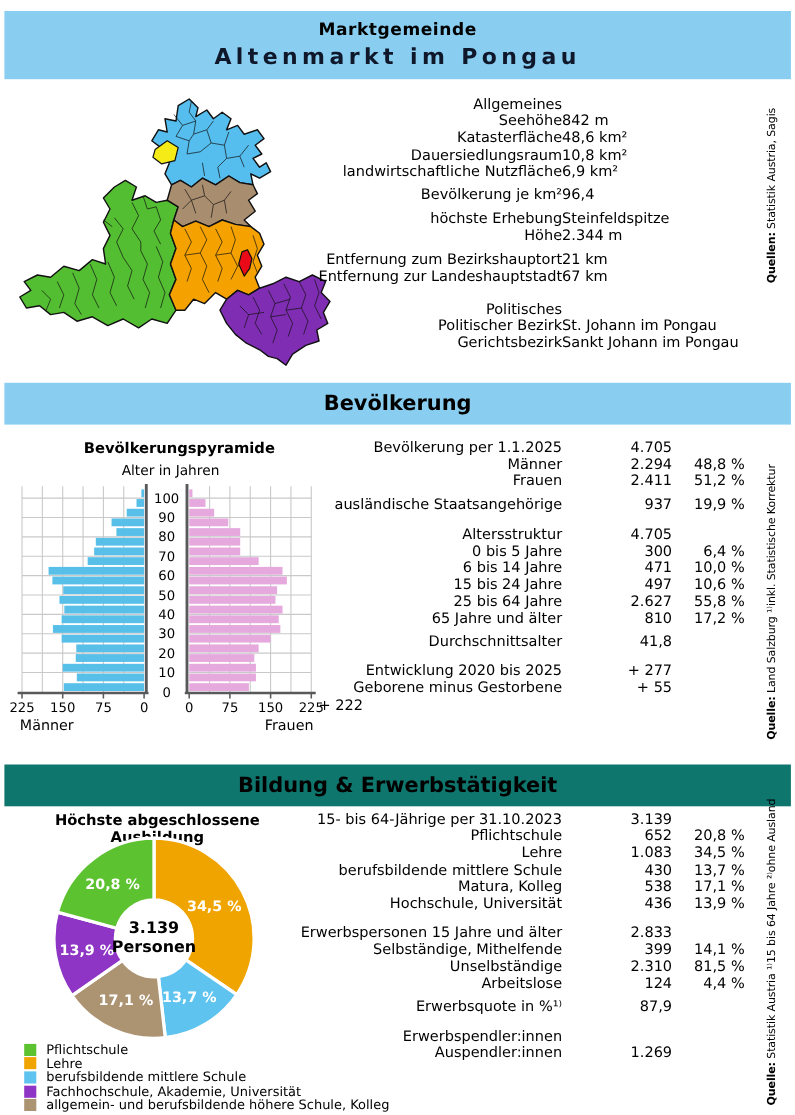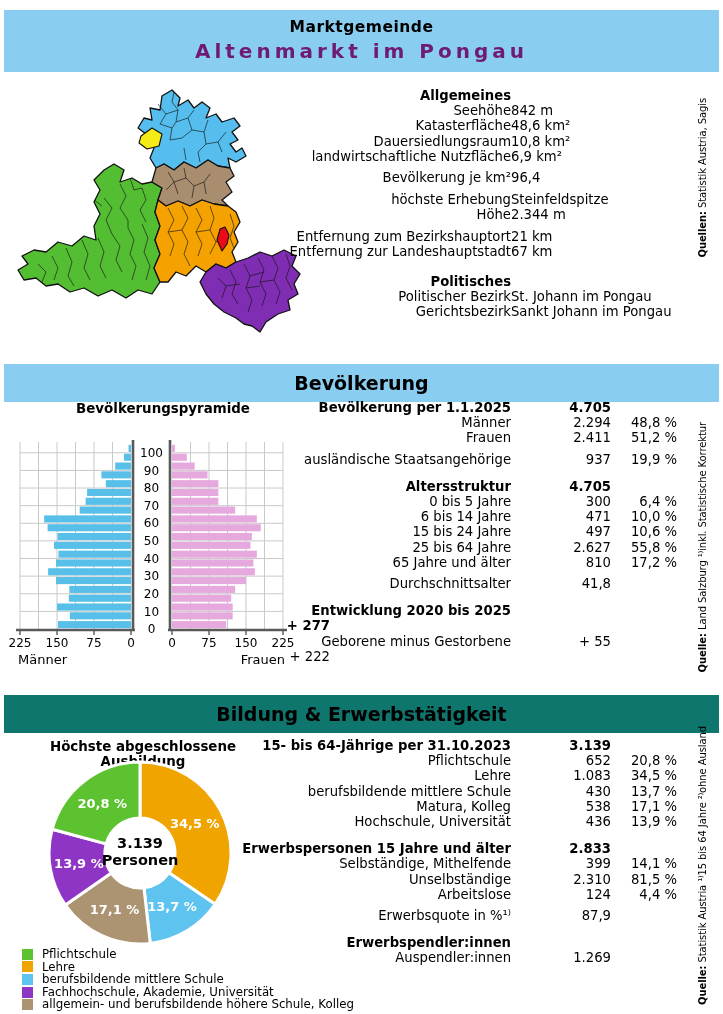--- a/index.html
+++ b/index.html
@@ -3,33 +3,33 @@
 <meta charset="utf-8">
 <style>
   html,body{margin:0;padding:0;background:#fff}
   .page{position:relative;width:723px;height:1014px;background:#fff;overflow:hidden;
         font-family:"DejaVu Sans","Liberation Sans",sans-serif;color:#000;}
   .band{position:absolute;left:4px;width:715px;text-align:center;}
   .band-header{top:10px;height:62px;}
   .h1{font-size:15.5px;font-weight:bold;padding-top:8px;letter-spacing:.5px;}
   .h2{font-size:20px;font-weight:bold;letter-spacing:4px;margin-top:3px;}
   .band-sec{height:38px;line-height:38px;font-size:19px;font-weight:bold;}
-  #band-bev{top:364px}
+  #band-bev{top:348px}
   #band-bil{top:695px}
 
   .stats{position:absolute;left:230px;width:447px;font-size:13.2px;line-height:15.2px;}
   #stats-allg{top:88px}
   #stats-bev{top:400px}
   #stats-bil{top:738px}
   .srow{display:flex}
   .srow .lbl{width:281px;text-align:right}
   .srow .val{width:100px;text-align:right}
   .srow .valwide{width:166px;text-align:left}
   .srow .pct{width:66px;text-align:right}
-  .bold{font-weight:bold}
+  .bold{font-weight:normal}
 
   .vsource{position:absolute;left:697px;writing-mode:vertical-rl;transform:rotate(180deg);
            font-size:10px;white-space:nowrap;letter-spacing:-.1px;}
   #src-allg{bottom:756px}
   #src-bev{bottom:342px}
   #src-bil{bottom:9px}
 
   .chart-title{position:absolute;font-weight:bold;font-size:13.4px;text-align:center;}
   #pyr-title{left:8px;width:310px;top:401px}
   #pyr-sub{left:0px;width:310px;top:420px;font-weight:normal;font-size:12.5px}
@@ -41,21 +41,21 @@
 
   svg text{font-family:"DejaVu Sans","Liberation Sans",sans-serif;}
 </style>
 </head>
 <body>
 
 <div class="page">
 
   <div class="band band-header" style="background: rgb(137, 206, 240);">
     <div class="h1">Marktgemeinde</div>
-    <div class="h2" id="muni-name" style="color: #701a75;">Altenmarkt im Pongau</div>
+    <div class="h2" id="muni-name" style="color: #0f172a;">Altenmarkt im Pongau</div>
   </div>
 
   <svg id="map-svg" style="position:absolute;left:8px;top:88px" width="350" height="250" viewBox="0 0 350 250">
     <g stroke="#111" stroke-width="1.3" stroke-linejoin="round">
       <path d="M138,46 L130,40 L136,30 L144,32 L142,20 L152,22 L154,8 L164,2 L172,10 L170,18 L180,12 L186,20 L194,14 L202,20 L198,30 L208,26 L214,34 L226,30 L232,38 L224,44 L230,52 L222,56 L228,64 L234,60 L238,68 L228,74 L220,70 L222,80 L210,78 L200,72 L188,80 L176,74 L166,82 L156,76 L148,80 L142,70 L146,60 L136,56 Z" fill="#55BEEE"></path>
       <path d="M96,82 L106,76 L116,82 L112,94 L124,90 L134,96 L144,94 L154,100 L150,112 L147,124 L152,138 L147,152 L152,166 L146,180 L152,194 L144,206 L130,202 L118,210 L104,202 L90,208 L76,200 L62,204 L50,196 L38,198 L28,190 L16,192 L10,182 L20,176 L14,168 L26,162 L38,164 L50,154 L64,158 L76,148 L88,152 L86,138 L92,126 L86,114 L92,102 L86,92 Z" fill="#54BE32"></path>
       <path d="M148,80 L156,76 L166,82 L176,74 L188,80 L200,72 L210,78 L222,80 L226,88 L218,94 L224,104 L214,112 L220,118 L206,116 L194,112 L182,118 L170,113 L158,118 L150,112 L154,100 L144,94 Z" fill="#A98D6F"></path>
       <path d="M150,112 L158,118 L170,113 L182,118 L194,112 L206,116 L220,118 L228,124 L232,134 L226,144 L230,154 L224,164 L228,174 L218,180 L208,176 L198,184 L188,178 L178,188 L168,184 L160,194 L152,194 L146,180 L152,166 L147,152 L152,138 L147,124 Z" fill="#F5A201"></path>
       <path d="M198,184 L208,176 L218,180 L228,174 L240,170 L252,164 L264,168 L276,162 L288,168 L284,178 L292,186 L286,196 L290,206 L280,212 L282,222 L270,226 L258,234 L252,244 L244,238 L236,236 L228,230 L216,224 L206,216 L198,206 L192,194 Z" fill="#7F2DB2"></path>
     </g>
@@ -129,20 +129,21 @@
     </div>
   <div class="vsource" id="src-allg">
     <b>Quellen:</b><span> Statistik Austria, Sagis</span>
   </div>
 
   <div class="band band-sec" id="band-bev" style="background: rgb(137, 206, 240);">
     <span>Bevölkerung</span>
   </div>
 
   <div class="chart-title" id="pyr-title">Bevölkerungspyramide</div>
+  <div class="chart-title" id="pyr-sub">Alter in Jahren</div>
   <svg id="pyr-svg" style="position:absolute;left:8px;top:398px" width="310" height="272" viewBox="0 0 310 272">
       <line x1="12" y1="213.38" x2="123" y2="213.38" stroke="#c9c9c9" stroke-width="1"></line>
       <line x1="164" y1="213.38" x2="275" y2="213.38" stroke="#c9c9c9" stroke-width="1"></line>
       <line x1="12" y1="195.76" x2="123" y2="195.76" stroke="#c9c9c9" stroke-width="1"></line>
       <line x1="164" y1="195.76" x2="275" y2="195.76" stroke="#c9c9c9" stroke-width="1"></line>
       <line x1="12" y1="178.14" x2="123" y2="178.14" stroke="#c9c9c9" stroke-width="1"></line>
       <line x1="164" y1="178.14" x2="275" y2="178.14" stroke="#c9c9c9" stroke-width="1"></line>
       <line x1="12" y1="160.51999999999998" x2="123" y2="160.51999999999998" stroke="#c9c9c9" stroke-width="1"></line>
       <line x1="164" y1="160.51999999999998" x2="275" y2="160.51999999999998" stroke="#c9c9c9" stroke-width="1"></line>
       <line x1="12" y1="142.89999999999998" x2="123" y2="142.89999999999998" stroke="#c9c9c9" stroke-width="1"></line>
@@ -295,21 +296,21 @@
       <div class="srow">
         <span class="lbl">65 Jahre und älter</span>
         <span class="val">810</span>
         <span class="pct">17,2 %</span>
       </div>
       <div class="srow" style="margin-top: 6px;">
         <span class="lbl">Durchschnittsalter</span>
         <span class="val">41,8</span>
         <span class="pct"></span>
       </div>
-      <div class="srow bold" style="margin-top: 12px; flex-direction: column;">
+      <div class="srow bold" style="margin-top: 12px;">
         <span class="lbl">Entwicklung 2020 bis 2025</span>
         <span class="val">+ 277</span>
         <span class="pct"></span>
       </div>
       <div class="srow">
         <span class="lbl">Geborene minus Gestorbene</span>
         <span class="val">+ 55</span>
         <span class="pct"></span>
       </div>
       <div class="srow">

